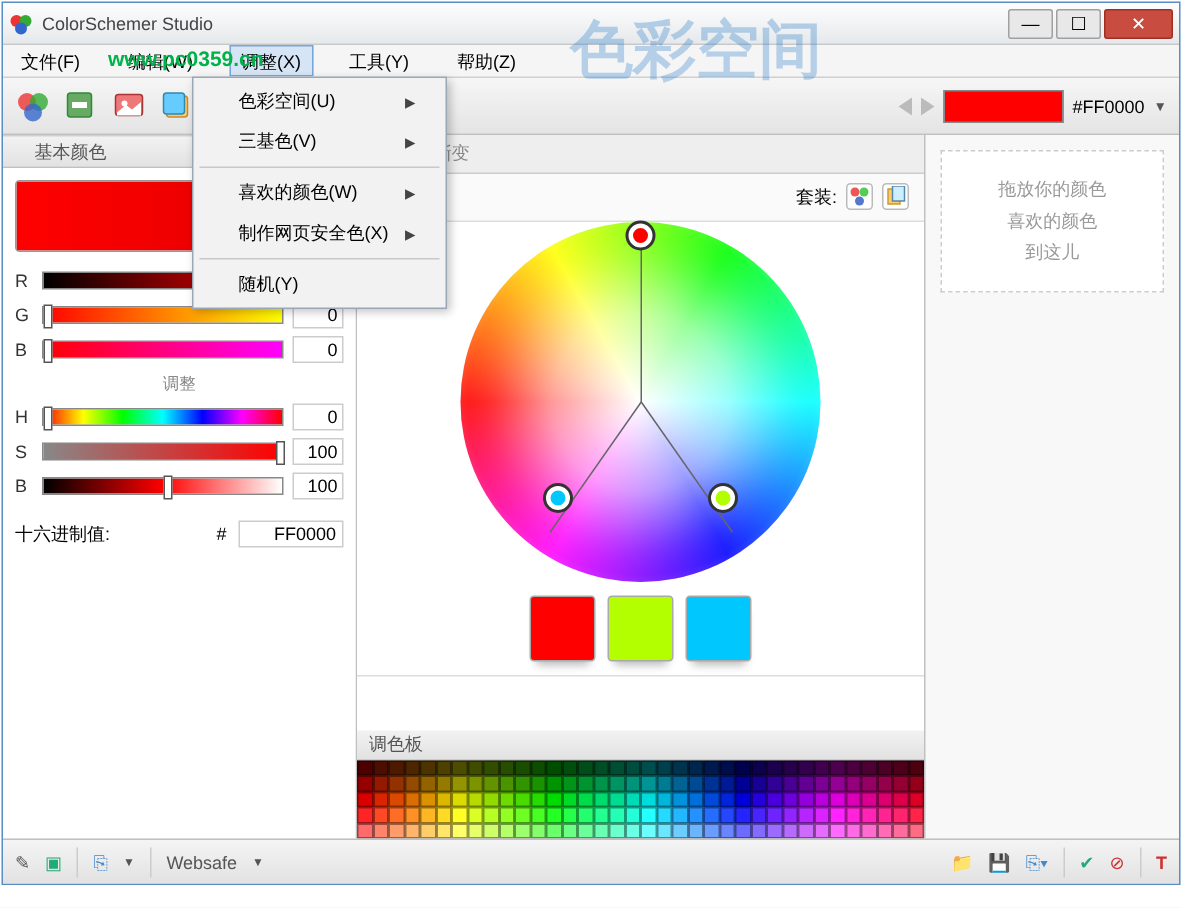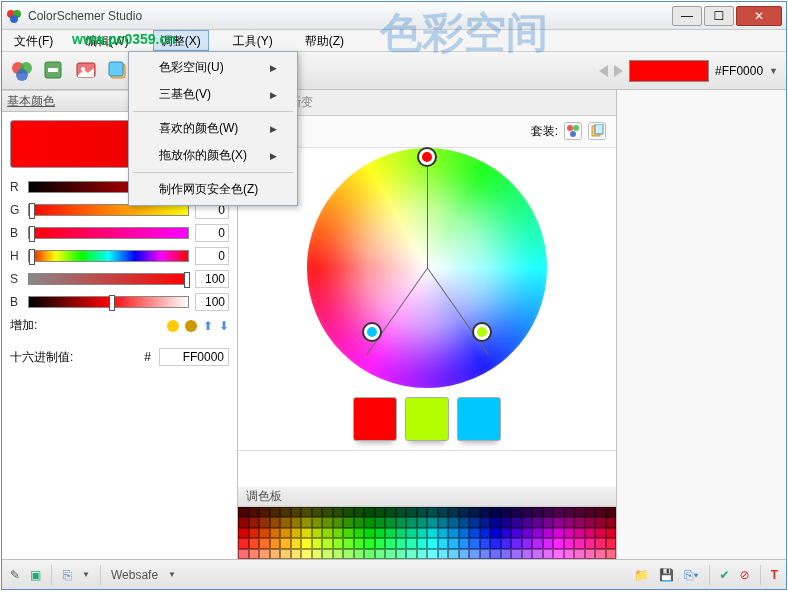--- a/index.html
+++ b/index.html
@@ -17,21 +17,21 @@
 .menubar .menuitem.active { background: #d6e5f5; border: 1px solid #78a6d8; padding: 2px 7px; }
 .watermark { position: absolute; left: 70px; top: 1px; color: #00b24a; font-size: 14px; font-weight: bold; z-index: 5; pointer-events: none; }
 .watermark-big { position: absolute; left: 380px; top: 5px; color: rgba(30,120,200,0.3); font-size: 42px; font-weight: bold; z-index: 500; pointer-events: none; }
 .toolbar { height: 38px; background: linear-gradient(#f6f6f6,#e4e4e4); border-bottom: 1px solid #c0c0c0; display: flex; align-items: center; padding: 0 8px; gap: 8px; }
 .tbicon { width: 24px; height: 24px; border-radius: 3px; cursor: pointer; }
 .toolbar .right { margin-left: auto; display: flex; align-items: center; gap: 6px; }
 .arrow { width:0;height:0;border-top:6px solid transparent;border-bottom:6px solid transparent;}
 .arrow.left { border-right:9px solid #bbb; }
 .arrow.right { border-left:9px solid #bbb; }
 .swatch-current { width: 80px; height: 22px; background: #ff0000; border: 1px solid #888; }
-.panel-head { height: 22px; background: linear-gradient(#f2f2f2,#e2e2e2); border-top: 1px solid #d0d0d0; border-bottom: 1px solid #c0c0c0; display: flex; align-items: center; padding: 0 5px; color: #555; text-decoration: underline; }
+.panel-head { height: 22px; background: linear-gradient(#f2f2f2,#e2e2e2); border-top: 1px solid #d0d0d0; border-bottom: 1px solid #c0c0c0; display: flex; align-items: center; padding: 0 21px; color: #555; }
 .main-area { flex: 1; display: flex; overflow: hidden; }
 .left-col { width: 236px; border-right: 1px solid #c0c0c0; display: flex; flex-direction: column; background: #f8f8f8; }
 .center-col { flex: 1; display: flex; flex-direction: column; background: #fff; }
 .right-col { width: 170px; border-left: 1px solid #c0c0c0; display: flex; flex-direction: column; background: #f8f8f8; }
 .tabs { height: 26px; background: #eee; border-bottom: 1px solid #ccc; display: flex; align-items: flex-end; padding: 0 6px; gap: 0; }
 .tab { padding: 4px 10px; border: 1px solid transparent; border-bottom: none; color: #888; cursor: pointer; }
 .tab.active { background: #fff; border-color: #ccc; color: #c02020; border-radius: 3px 3px 0 0; position: relative; top: 1px; }
 .left-body { padding: 8px; background: #fff; flex: 1; overflow: hidden; }
 .big-swatch { width: 216px; height: 48px; background: linear-gradient(to right,#ff0000,#e00000); border: 1px solid #999; border-radius: 3px; margin-bottom: 10px; }
 .slider-row { display: flex; align-items: center; gap: 6px; margin: 5px 0; }
@@ -153,20 +153,21 @@
             </div>
             <input class="val" value="0" style="">
           </div>
         <div class="slider-row">
             <span class="lbl">B</span>
             <div class="track b">
               <div class="thumb" style="left:0"></div>
             </div>
             <input class="val" value="0" style="">
           </div>
+        <div class="sep-lbl">调整</div>
         <div class="slider-row">
             <span class="lbl">H</span>
             <div class="track h">
               <div class="thumb" style="left:0"></div>
             </div>
             <input class="val" value="0" style="">
           </div>
         <div class="slider-row">
             <span class="lbl">S</span>
             <div class="track s">
@@ -174,28 +175,20 @@
             </div>
             <input class="val" value="100" style="">
           </div>
         <div class="slider-row">
             <span class="lbl">B</span>
             <div class="track l">
               <div class="thumb" style="left:50%"></div>
             </div>
             <input class="val" value="100" style="">
           </div>
-        <div class="addrow">
-          <span>增加:</span>
-          <span style="flex:1"></span>
-          <span class="dot" style="background:#ffcc00"></span>
-          <span class="dot" style="background:#cc9900"></span>
-          <span style="color:#4a90d9;">⬆</span>
-          <span style="color:#4a90d9;">⬇</span>
-        </div>
         <div class="hexrow">
           <span>十六进制值:</span>
           <span style="flex:1"></span>
           <span>#</span>
           <input value="FF0000" style="">
         </div>
       </div>
     </div>
 
     <div class="center-col">
@@ -434,20 +427,25 @@
             <div class="pcell" style="background: rgb(255, 107, 230);"></div>
             <div class="pcell" style="background: rgb(255, 107, 206);"></div>
             <div class="pcell" style="background: rgb(255, 107, 181);"></div>
             <div class="pcell" style="background: rgb(255, 107, 156);"></div>
             <div class="pcell" style="background: rgb(255, 107, 132);"></div>
           </div>
         </div>
     </div>
 
     <div class="right-col">
+      <div class="fav-box">
+        <span>拖放你的颜色</span>
+        <span>喜欢的颜色</span>
+        <span>到这儿</span>
+      </div>
     </div>
   </div>
 
   <div class="bottombar">
     <span>✎</span>
     <span style="color:#2a7;">▣</span>
     <span class="vbar"></span>
     <span style="color:#48c;">⎘</span>
     <span style="font-size:8px;">▼</span>
     <span class="vbar"></span>
@@ -476,20 +474,20 @@
   <div class="mi">
       <span>三基色(V)</span>
       <span class="arr">▶</span>
     </div>
   <div class="sep"></div>
   <div class="mi">
       <span>喜欢的颜色(W)</span>
       <span class="arr">▶</span>
     </div>
   <div class="mi">
-      <span>拖放你的颜色(X)</span>
+      <span>制作网页安全色(X)</span>
       <span class="arr">▶</span>
     </div>
   <div class="sep"></div>
   <div class="mi">
-      <span>制作网页安全色(Z)</span>
+      <span>随机(Y)</span>
     </div>
 </div>
 
 </body></html>

